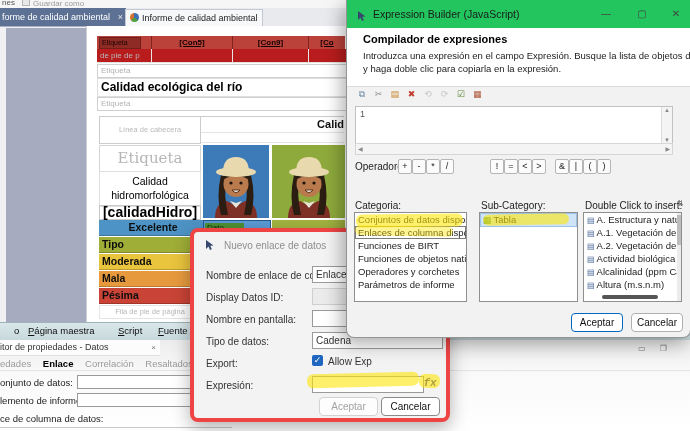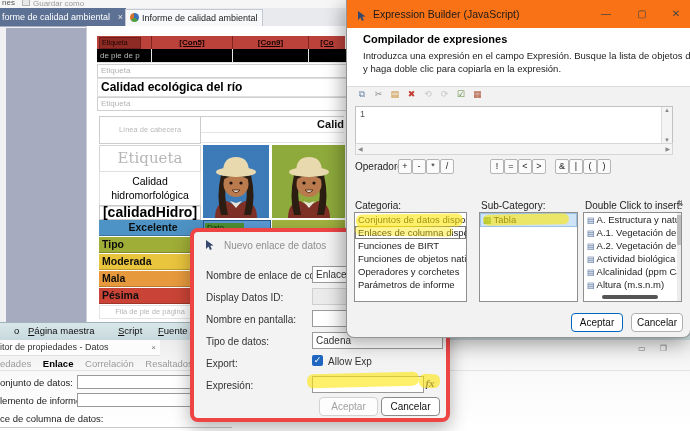--- a/index.html
+++ b/index.html
@@ -25,21 +25,21 @@
        background:repeating-linear-gradient(to right,#999 0,#999 1px,transparent 1px,transparent 5px)}
   #rn1{position:absolute;left:45px;top:0}#rn2{position:absolute;left:107px;top:0}
   #rn3{position:absolute;left:151px;top:0}#rn4{position:absolute;left:245px;top:0}
   #side{left:6px;top:28px;width:80px;height:294px;background:#a7abc0}
   #canvas{left:86px;top:26px;width:259px;height:296px;background:#fff;border-left:1px solid #cfcfd8}
   
   #redrow{left:97px;top:36px;width:248px;height:13px;background:#bb423a;font-size:7px}
   #redlabel{position:absolute;left:2px;top:1px;width:38px;height:10px;background:#8e2b24;color:#1c0302;line-height:10px;padding-left:2px;border:1px solid #701f1a}
   .redsep{position:absolute;top:0;width:1px;height:13px;background:rgba(60,0,0,.45)}
   .redcell{position:absolute;top:1px;height:11px;line-height:11px;text-align:center;font-weight:bold;color:#150000;font-size:8px;text-decoration:underline;overflow:hidden}
-  #fr1{left:97px;top:49px;width:248px;height:13px;background:#000000;border-bottom:1px solid #e2e2e2;font-size:8px;color:#b8b8b8;line-height:13px;padding-left:3px}
+  #fr1{left:97px;top:49px;width:248px;height:13px;background:#b91c1c;border-bottom:1px solid #e2e2e2;font-size:8px;color:#b8b8b8;line-height:13px;padding-left:3px}
   .vsep{position:absolute;top:0;width:1px;height:13px;background:#e6e6e6}
   #etq1{left:97px;top:64px;width:246px;height:12px;border:1px solid #d0d0d0;font-size:8px;color:#b2b2b2;line-height:12px;padding-left:3px}
   #titlerow{left:97px;top:78px;width:246px;height:17px;border:1px solid #dedede;font-size:12px;font-weight:bold;color:#000;line-height:17px;padding-left:3px;background:#fff}
   #etq2{left:97px;top:97px;width:246px;height:12px;border:1px solid #d0d0d0;font-size:8px;color:#b2b2b2;line-height:12px;padding-left:3px}
   #hdrL{left:99px;top:116px;width:100px;height:26px;border:1px solid #cccccc;font-size:7.5px;color:#b8b8b8;text-align:center;line-height:26px;overflow:hidden}
   #hdrRT{left:201px;top:116px;width:143px;height:15px;border-top:1px solid #cccccc;border-bottom:1px solid #e4e4e4;font-size:11px;font-weight:600;color:#111;text-align:right;line-height:15px;overflow:hidden}
   #hdrRB{left:201px;top:132px;width:143px;height:10px;border-bottom:1px solid #e4e4e4}
   #etqBig{left:99px;top:145px;width:100px;height:25px;border:1px solid #d4d4d4;font-family:"DejaVu Serif",serif;font-size:15px;color:#b6b6b6;text-align:center;line-height:25px}
   #calHidro{left:99px;top:171px;width:100px;height:32px;border:1px solid #e0e0e0;font-size:10.5px;color:#000;text-align:center;line-height:14px;padding-top:2px}
   #calField{left:99px;top:205px;width:100px;height:13px;border:1px solid #c8c8c8;font-size:14px;font-weight:bold;color:#000;text-align:center;line-height:13px}
@@ -76,31 +76,31 @@
   #bdlg .dicon{position:absolute;left:10px;top:7px}
   .blabel{position:absolute;left:12px}
   #bl1{top:38px}#bl2{top:60px}#bl3{top:82px}#bl4{top:104px}#bl5{top:126px}#bl6{top:148px}
   .binput{position:absolute;left:118px;width:126px;height:15px;background:#fff;border:1px solid #9a9a9a;font-size:10px;line-height:15px;padding-left:3px;overflow:hidden;white-space:nowrap}
   #bi1{top:34px}#bi3{top:78px}
   #bi2{top:56px;background:#ebebeb;border-color:#cfcfcf}
   #bi4{top:100px}
   #bchk{position:absolute;left:118px;top:123px;width:11px;height:11px;background:#1f66c0;border-radius:2px;color:#fff;font-size:9px;line-height:11px;text-align:center}
   #bchklabel{position:absolute;left:134px;top:124px}
   #bi6{top:144px;width:107px}
-  #bfx{position:absolute;left:228px;top:143px;width:16px;height:16px;font-family:Liberation Serif, serif;font-style:italic;font-weight:bold;font-size:11px;color:#3a3a8e;text-align:center;line-height:16px}
+  #bfx{position:absolute;left:228px;top:143px;width:16px;height:16px;font-family:Liberation Mono, monospace;font-style:italic;font-weight:bold;font-size:11px;color:#3a3a8e;text-align:center;line-height:16px}
   .marker{position:absolute;background:rgba(255,229,0,.58);border-radius:6px;pointer-events:none}
   #mk-exp{left:113px;top:141px;width:112px;height:14px;transform:rotate(-1.5deg)}
   #mk-fx{left:225px;top:142px;width:21px;height:14px;transform:rotate(2deg)}
   .btn{position:absolute;height:17px;border-radius:4px;background:#fdfdfd;text-align:center;line-height:17px;font-size:10px}
   #b-ok{left:125px;top:165px;width:57px;border:1px solid #d2d2d2;color:#a2a2a2}
   #b-cancel{left:187px;top:165px;width:57px;border:1px solid #8a8a8a;color:#111;background:#fff}
   
   #xdlg{left:346px;top:0;width:343px;height:337px;background:#f2f2f3;border:1px solid #949494;border-top:none;
         border-radius:0 0 8px 8px;box-shadow:-4px 6px 18px rgba(0,0,0,.32);z-index:20;color:#1c1c1c}
-  #x-title{position:absolute;left:0;top:0;width:100%;height:28px;background:#f97316}
+  #x-title{position:absolute;left:0;top:0;width:100%;height:28px;background:#22c55e}
   #x-title .tx{position:absolute;left:26px;top:8px;font-size:10.5px;color:#1a1a1a}
   #x-title .dicon{position:absolute;left:9px;top:8px}
   .wbtn{position:absolute;top:4px;width:26px;height:20px;text-align:center;line-height:20px;font-size:10px;color:#444}
   #x-min{left:246px}#x-max{left:282px}#x-close{left:316px}
   #x-header{position:absolute;left:0;top:28px;width:100%;height:58px;background:#fff;border-bottom:1px solid #dcdcdc}
   #x-header .h{position:absolute;left:16px;top:5px;font-size:11px;font-weight:bold;color:#000}
   #x-header .d1{position:absolute;left:16px;top:22px;font-size:9.5px;color:#222;white-space:nowrap}
   #x-header .d2{position:absolute;left:16px;top:35px;font-size:9.5px;color:#222}
   #x-toolbar{position:absolute;left:8px;top:89px;font-size:9px;white-space:nowrap}
   .ticon{display:inline-block;width:14px;text-align:center}

